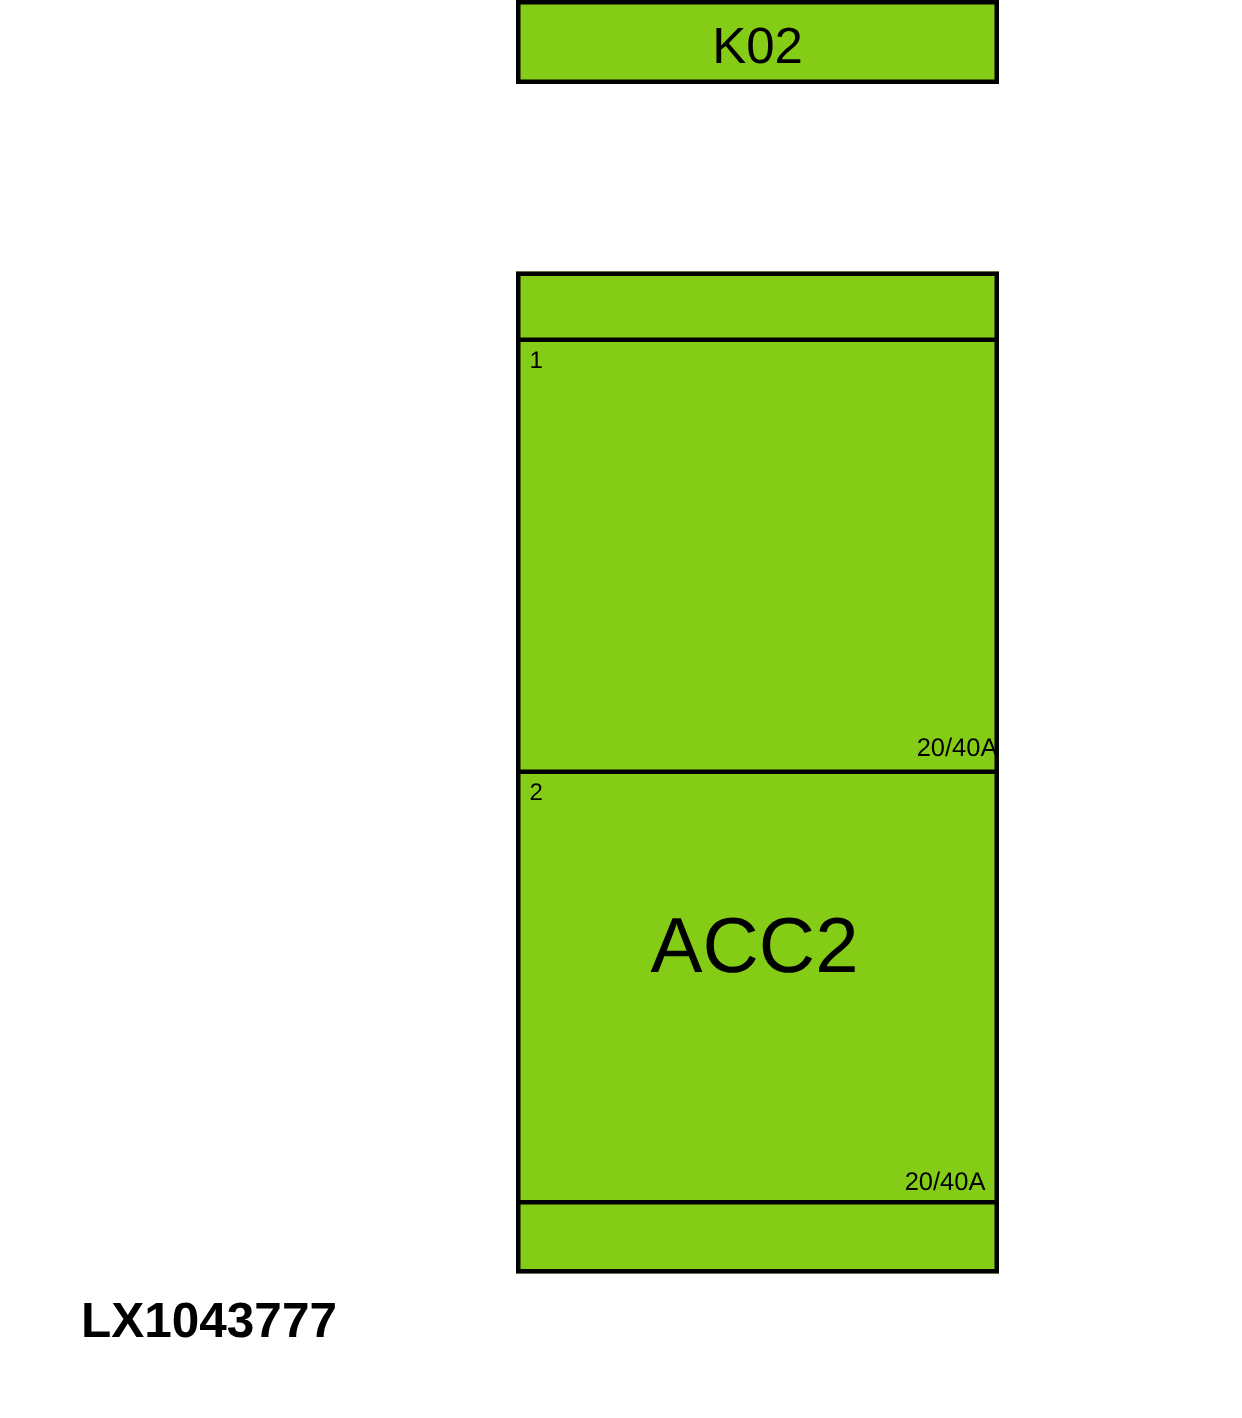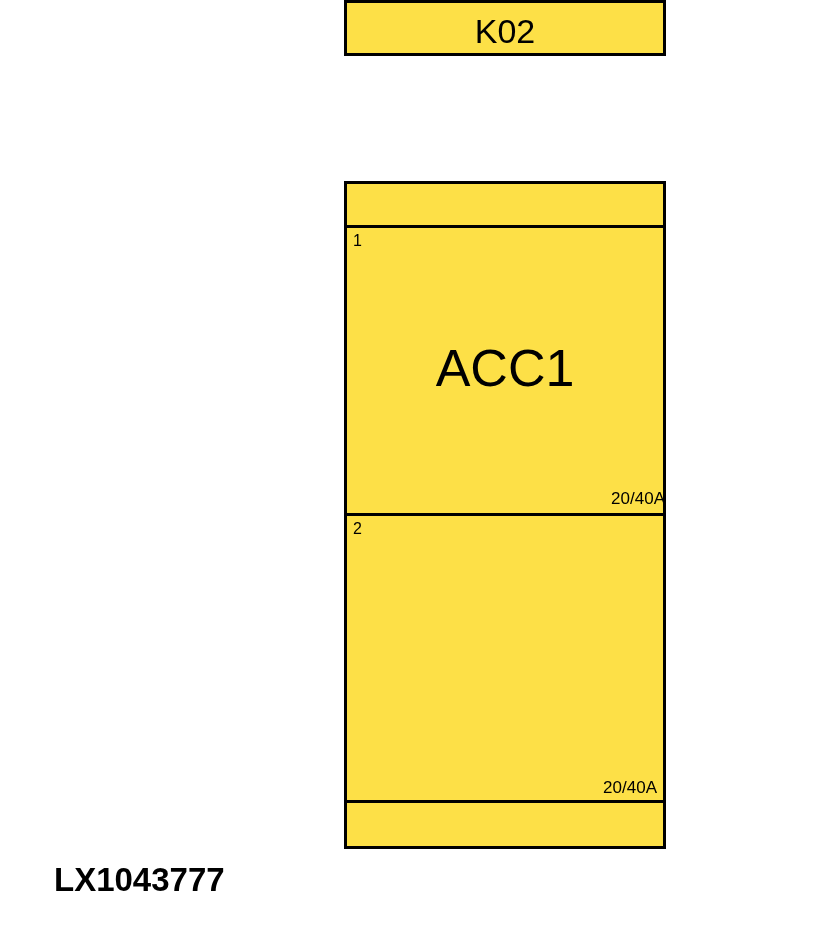--- a/index.html
+++ b/index.html
@@ -1,40 +1,40 @@
 <!DOCTYPE html>
 <html><head>
   <meta charset="utf-8">
   <style>
     html, body { margin: 0; padding: 0; background: #ffffff; }
     body { width: 828px; height: 945px; position: relative; overflow: hidden;
            font-family: "Liberation Sans", sans-serif; color: #000; }
     .abs { position: absolute; }
-    .box { position: absolute; box-sizing: border-box; border: 3px solid #000; background: #fde047; }
+    .box { position: absolute; box-sizing: border-box; border: 3px solid #000; background: #84cc16; }
     .hline { position: absolute; height: 3px; background: #000; }
     .center-text { position: absolute; text-align: center; white-space: nowrap; }
   </style>
 </head>
 <body>
 
 <div class="box" style="left:344px; top:0px; width:322px; height:56px;">
   <div class="center-text" style="left:0; right:0; top:9px; font-size:34px; line-height:38px;">K02</div>
 </div>
 
 <div class="box" style="left:344px; top:181px; width:322px; height:668px;">
 </div>
 
 <div class="hline" style="left:344px; top:225px; width:322px;"></div>
 <div class="hline" style="left:344px; top:513px; width:322px;"></div>
 <div class="hline" style="left:344px; top:800px; width:322px;"></div>
 
 <div class="abs" style="left:347px; top:228px; width:316px; height:285px;">
   <div class="abs" style="left:6px; top:4px; font-size:16px; line-height:18px;">1</div>
-  <div class="center-text" style="left:0; right:0; top:111px; font-size:52px; line-height:58px;">ACC1</div>
   <div class="abs" style="right:-2px; top:262px; font-size:17px; line-height:18px;">20/40A</div>
 </div>
 
 <div class="abs" style="left:347px; top:516px; width:316px; height:284px;">
   <div class="abs" style="left:6px; top:4px; font-size:16px; line-height:18px;">2</div>
+  <div class="center-text" style="left:-4px; right:0; top:86px; font-size:52px; line-height:58px;">ACC2</div>
   <div class="abs" style="right:6px; top:263px; font-size:17px; line-height:18px;">20/40A</div>
 </div>
 
 <div class="abs" style="left:54px; top:863px; font-size:33px; font-weight:bold; line-height:34px;">LX1043777</div>
 
 </body></html>

